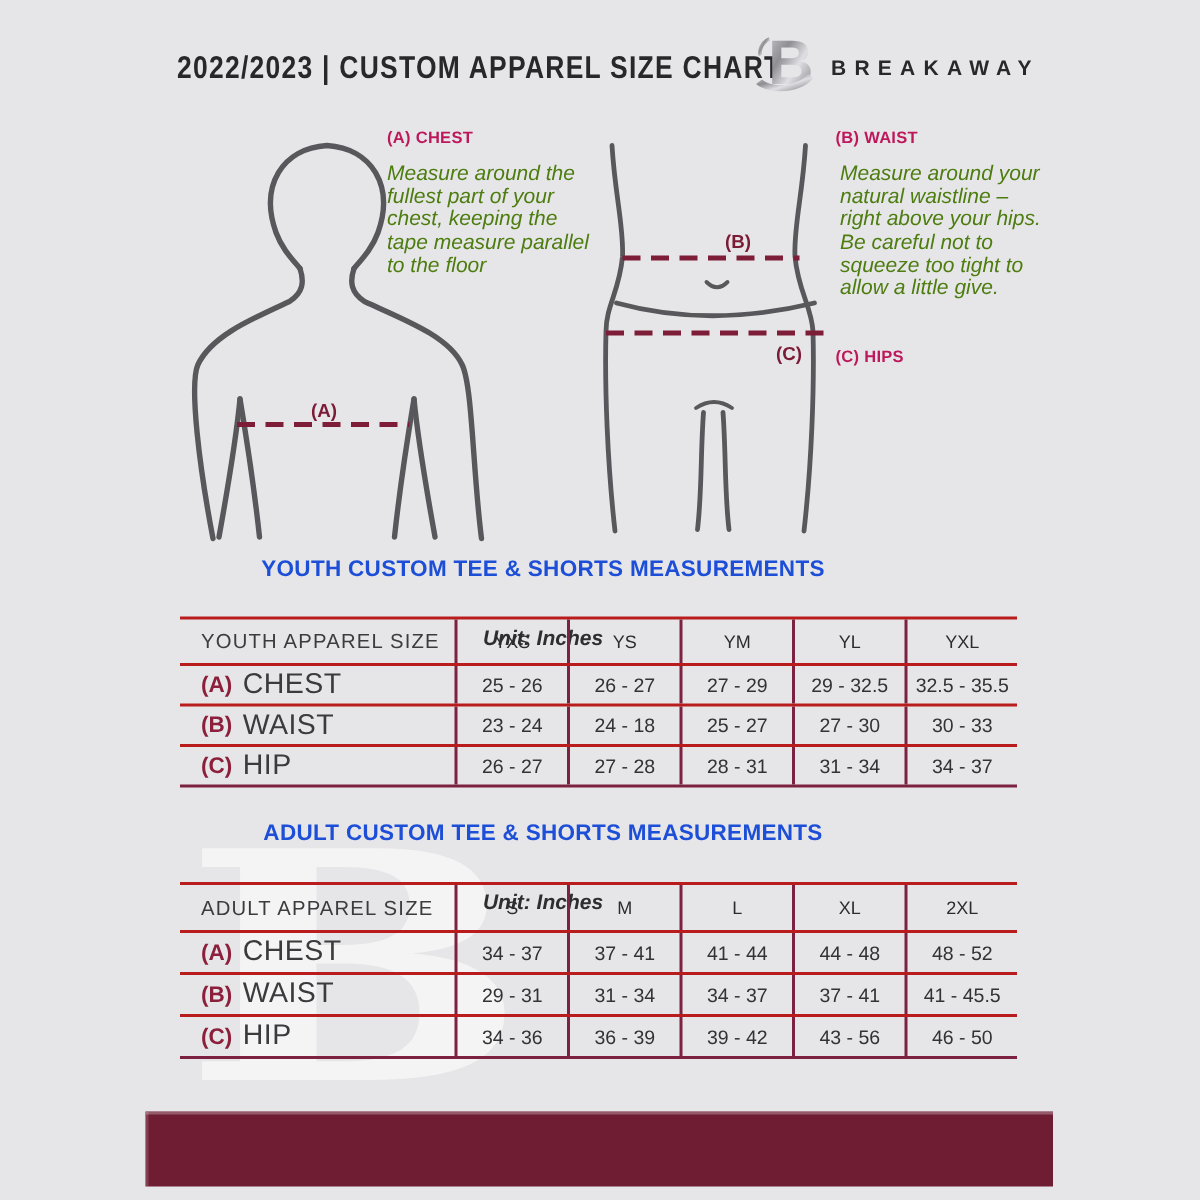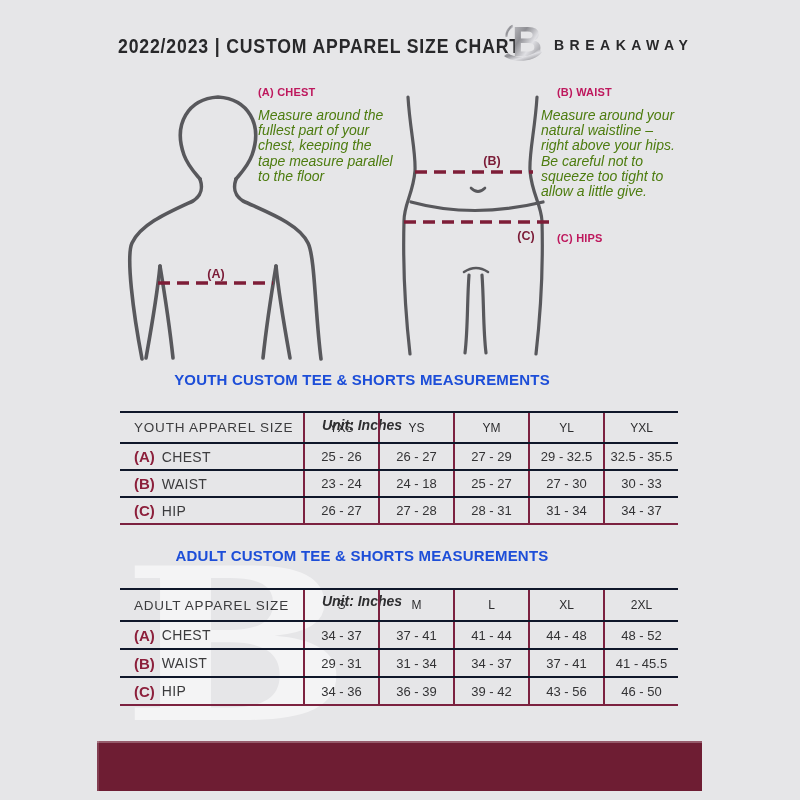--- a/index.html
+++ b/index.html
@@ -62,38 +62,38 @@
   .sec-sub{
     font-size:14px;font-weight:bold;font-style:italic;color:#2e2e30;
     white-space:nowrap;transform:translateX(-50%);z-index:2;margin-top:28px;
   }
 
   
   .table{width:558px;z-index:2;}
   .tr{
     display:grid;
     grid-template-columns:183px 75px 75px 75px 75px 75px;
-    border-top:2px solid #0f172a;
+    border-top:2px solid #b91c1c;
     text-align:right;
   }
   .tr:last-child{border-bottom:2px solid #7c2240;}
   .td{
     display:flex;align-items:center;justify-content:center;
     height:25px;
     font-size:13px;color:#333335;
   }
   .thead .td{height:29px;}
   .adult .thead .td{height:30px;}
   .adult .td{height:26px;}
   .td:not(:first-child){border-left:2px solid #7c2240;}
   .td.lab{justify-content:flex-start;padding-left:14px;}
   .col-size-label{font-size:13.5px;letter-spacing:0.8px;color:#3c3c3e;}
   .size-head{font-weight:normal;font-size:12px;color:#2c2c2e;}
   .row-key{font-weight:bold;color:#8c1f3b;font-size:15px;margin-right:7px;}
-  .row-label{font-size:14px;color:#3b3b3d;letter-spacing:0.3px;}
+  .row-label{font-size:19px;color:#3b3b3d;letter-spacing:0.3px;}
 
   
   .bottom-bar{
     left:97px;top:741px;width:605px;height:50px;
     background:#6e1d33;
     box-shadow:inset 0 2px 0 rgba(255,255,255,0.28), inset 2px 0 0 rgba(255,255,255,0.15);
     z-index:2;
   }
 
   svg text{font-family:"Liberation Sans",sans-serif;}
@@ -154,21 +154,21 @@
   </svg>
 
   <div class="abs guide-head" style="left:258px;top:86px;">(A) CHEST</div>
   <div class="abs guide-text" style="left:258px;top:108px;width:150px;">Measure around the
 fullest part of your
 chest, keeping the
 tape measure parallel
 to the floor</div>
 
   <div class="abs guide-head" style="left:557px;top:86px;">(B) WAIST</div>
-  <div class="abs guide-text" style="left:541px;top:108px;width:150px;">Measure around your
+  <div class="abs guide-text" style="left:560px;top:108px;width:150px;">Measure around your
 natural waistline –
 right above your hips.
 Be careful not to
 squeeze too tight to
 allow a little give.</div>
 
   <div class="abs guide-head" style="left:557px;top:232px;">(C) HIPS</div>
 
   <div class="abs sec-title" style="left:362px;top:371px;">YOUTH CUSTOM TEE &amp; SHORTS MEASUREMENTS</div>
   <div class="abs sec-sub" style="left:362px;top:389px;">Unit: Inches</div>

